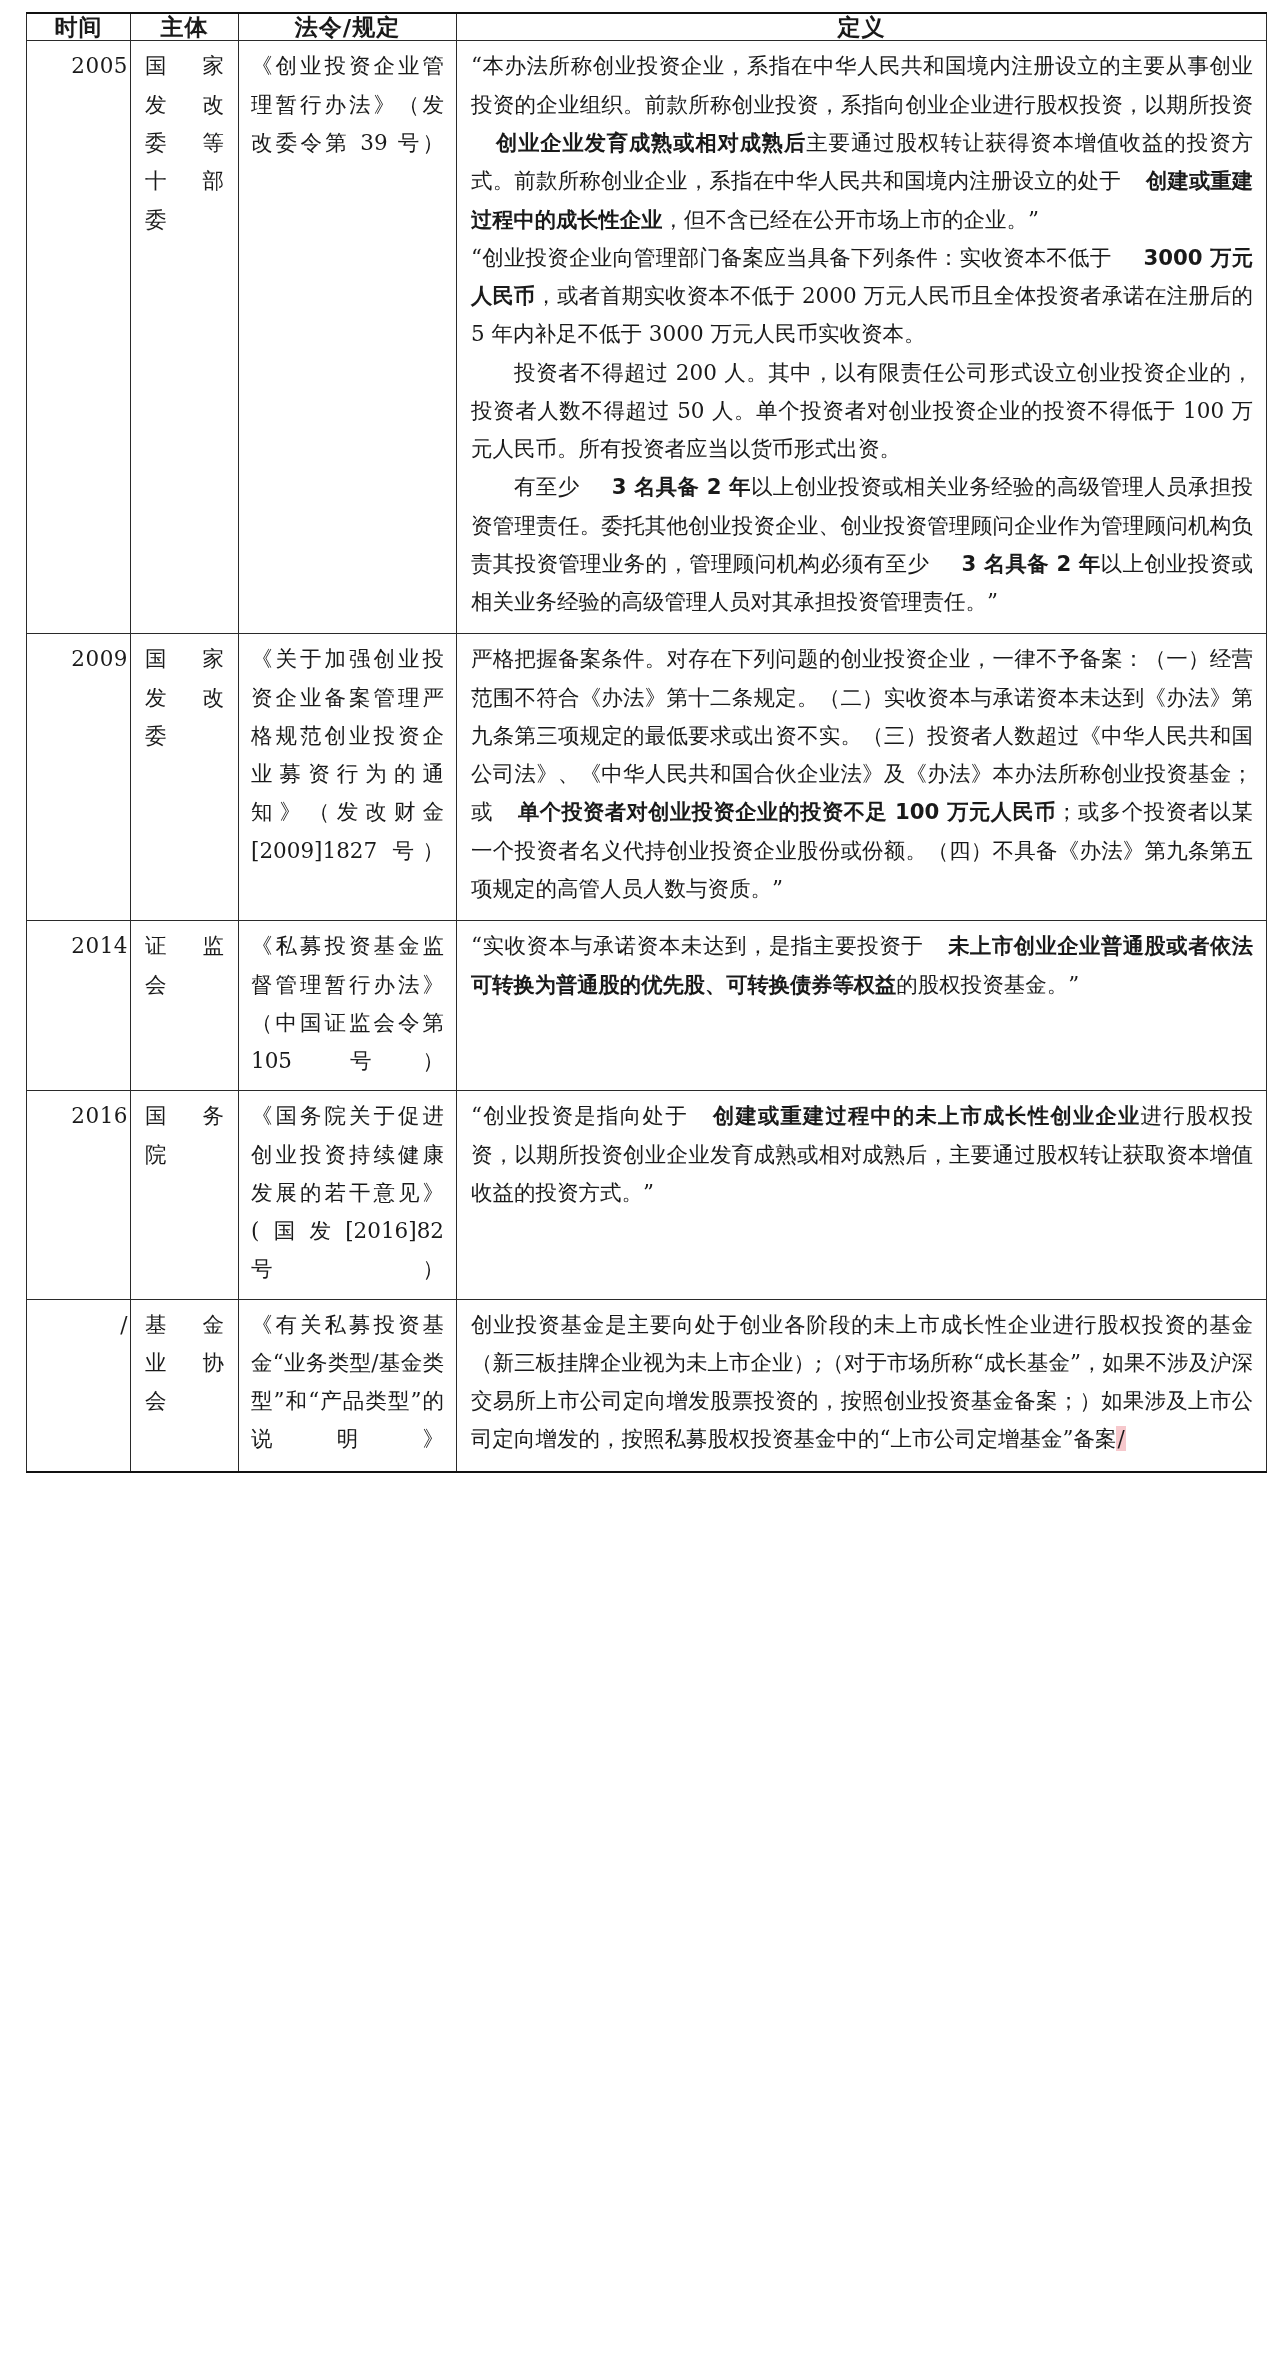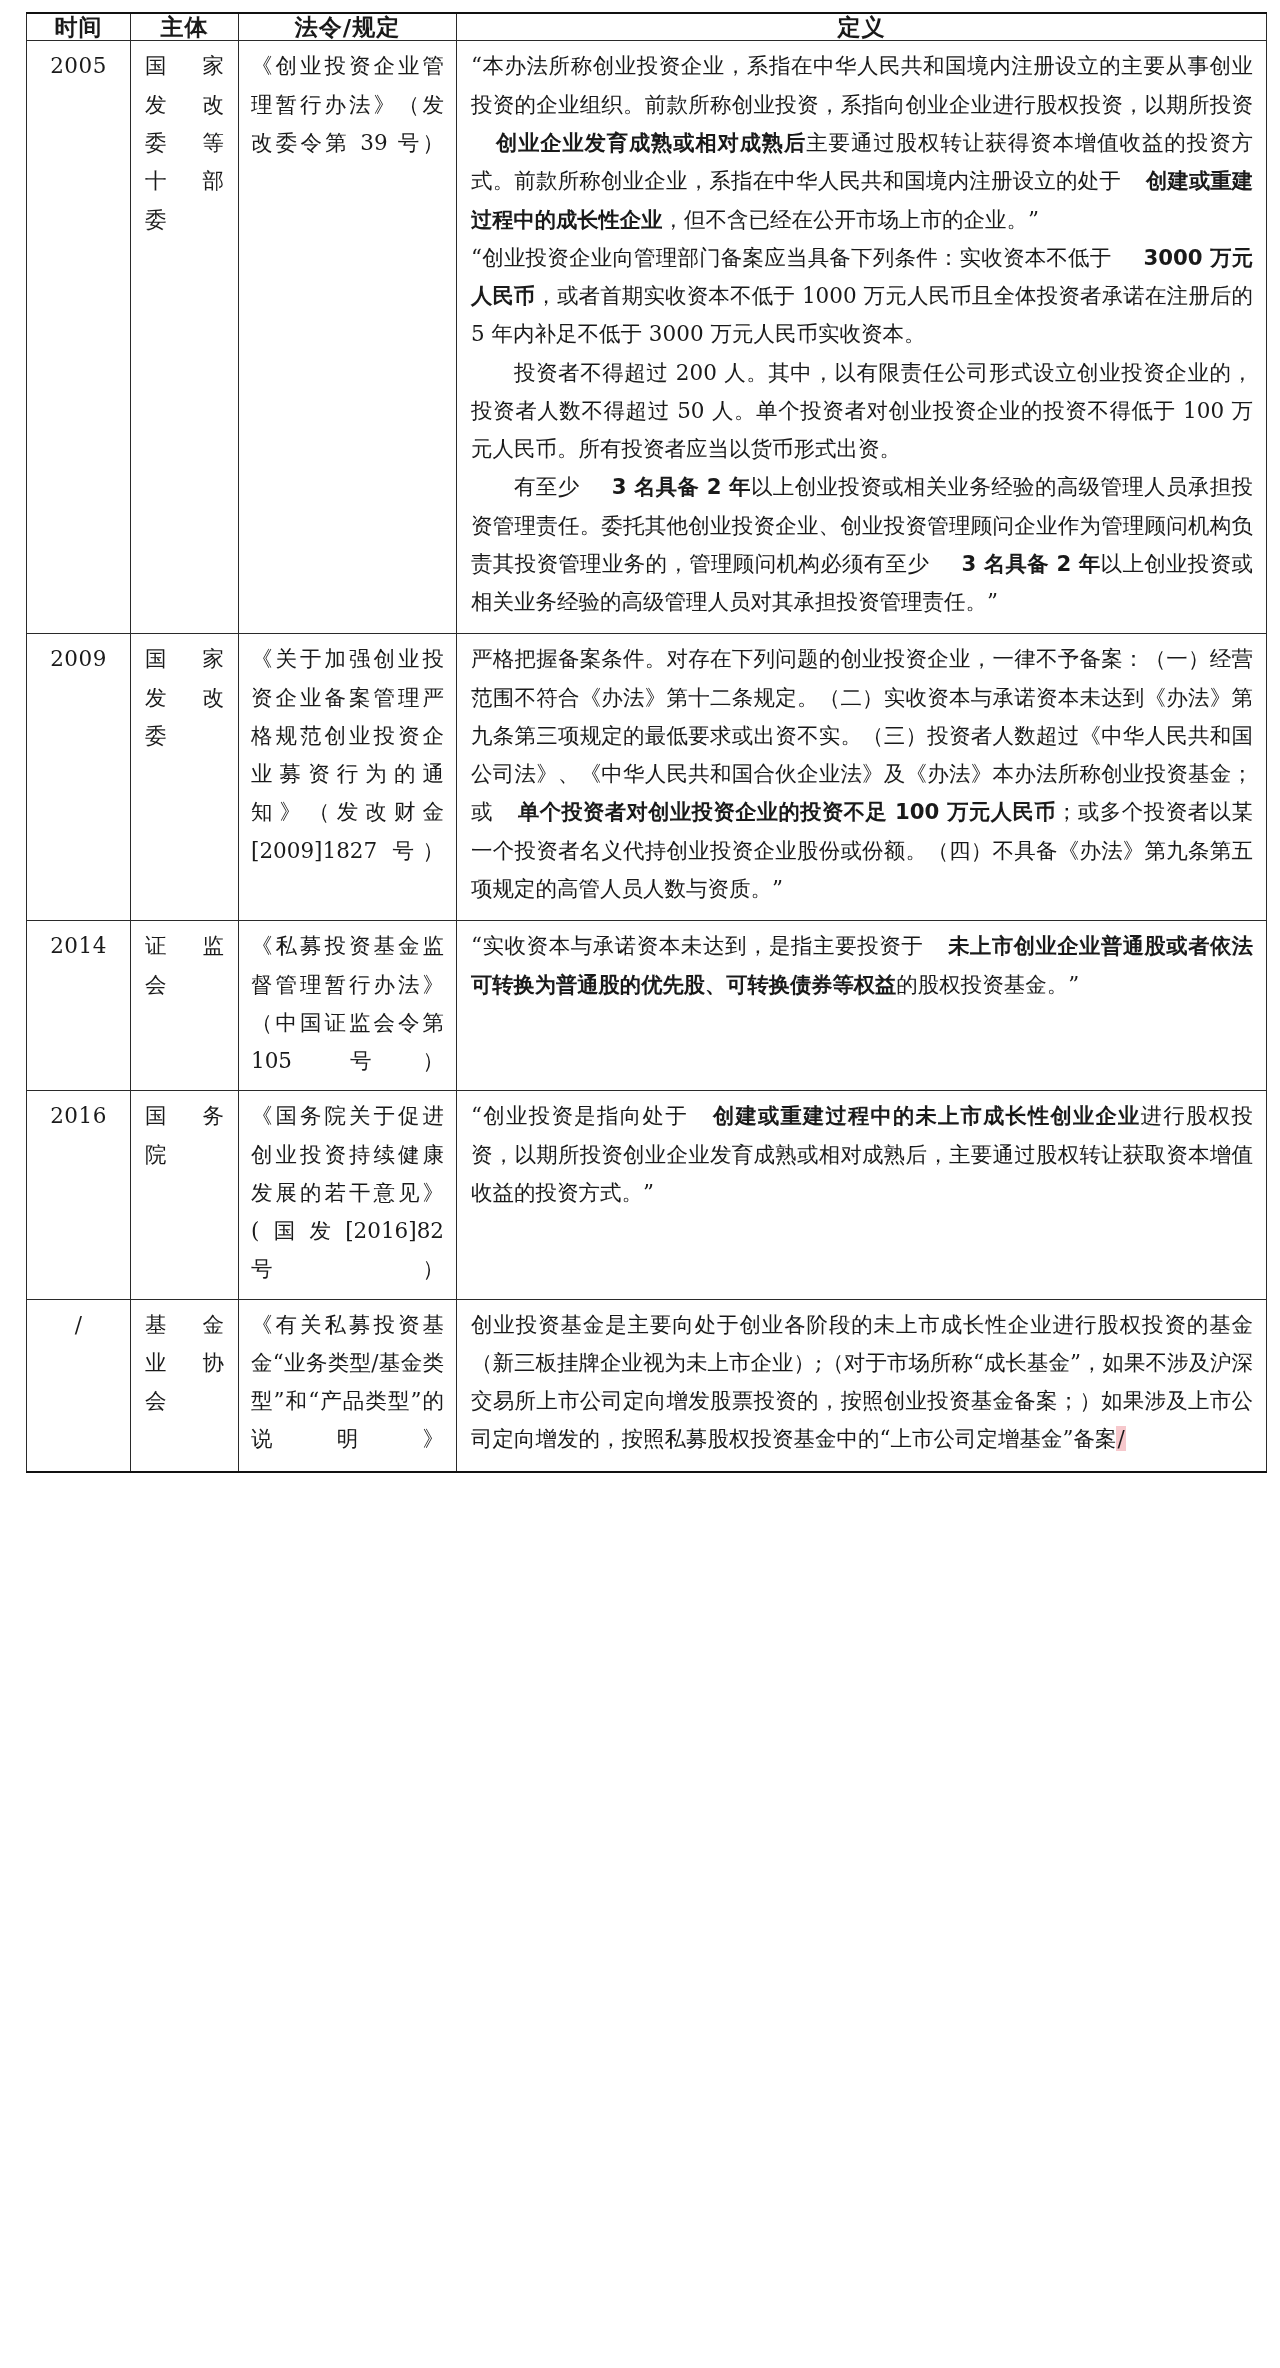--- a/index.html
+++ b/index.html
@@ -47,21 +47,21 @@
     line-height: 1.15;
   }
 
   
   .cell {
     font-size: 21.5px;
     line-height: 1.78;
     padding: 6px 10px 10px 10px;
   }
   .cell.time {
-    text-align: center;
+    text-align: right;
     padding: 6px 2px 10px 2px;
     letter-spacing: 0.5px;
   }
   .cell.subject {
     text-align: justify;
     text-align-last: justify;
     padding: 6px 14px 10px 14px;
     letter-spacing: 0;
   }
   .cell.subject .ln {
@@ -128,21 +128,21 @@
               <span class="ln">十部</span>
               <span class="ln">委</span>
             </div>
           </td>
           <td>
             <div class="cell law">《创业投资企业管理暂行办法》（发改委令第 39 号）</div>
           </td>
           <td>
             <div class="cell def">
               <p><span>“本办法所称创业投资企业，系指在中华人民共和国境内注册设立的主要从事创业投资的企业组织。前款所称创业投资，系指向创业企业进行股权投资，以期所投资</span><b>创业企业发育成熟或相对成熟后</b><span>主要通过股权转让获得资本增值收益的投资方式。前款所称创业企业，系指在中华人民共和国境内注册设立的处于</span><b>创建或重建过程中的成长性企业</b><span>，但不含已经在公开市场上市的企业。”</span></p>
-              <p><span>“创业投资企业向管理部门备案应当具备下列条件：实收资本不低于 </span><b>3000 万元人民币</b><span>，或者首期实收资本不低于 1000 万元人民币且全体投资者承诺在注册后的 5 年内补足不低于 3000 万元人民币实收资本。</span></p>
+              <p><span>“创业投资企业向管理部门备案应当具备下列条件：实收资本不低于 </span><b>3000 万元人民币</b><span>，或者首期实收资本不低于 2000 万元人民币且全体投资者承诺在注册后的 5 年内补足不低于 3000 万元人民币实收资本。</span></p>
               <p class="indent"><span>投资者不得超过 200 人。其中，以有限责任公司形式设立创业投资企业的，投资者人数不得超过 50 人。单个投资者对创业投资企业的投资不得低于 100 万元人民币。所有投资者应当以货币形式出资。</span></p>
               <p class="indent"><span>有至少 </span><b>3 名具备 2 年</b><span>以上创业投资或相关业务经验的高级管理人员承担投资管理责任。委托其他创业投资企业、创业投资管理顾问企业作为管理顾问机构负责其投资管理业务的，管理顾问机构必须有至少 </span><b>3 名具备 2 年</b><span>以上创业投资或相关业务经验的高级管理人员对其承担投资管理责任。”</span></p>
             </div>
           </td>
         </tr>
         <tr>
           <td>
             <div class="cell time">2009</div>
           </td>
           <td>

